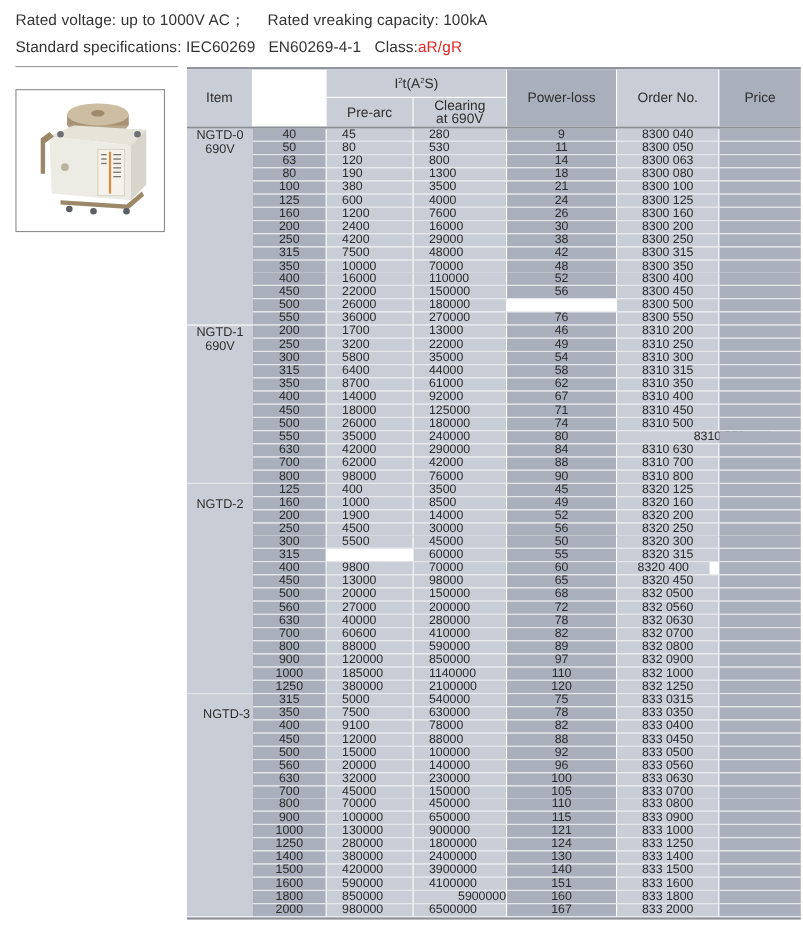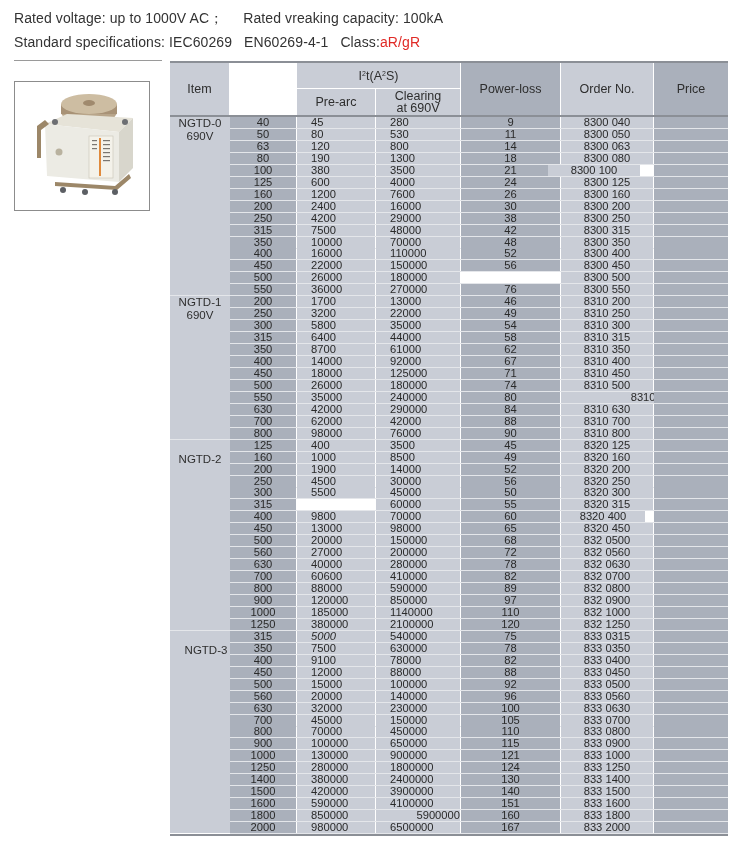--- a/index.html
+++ b/index.html
@@ -129,21 +129,21 @@
         <div class="cell c-dark" style="left: 291px; width: 99px;">18</div>
         <div class="cell c-light" style="left: 391px; width: 92px;">8300 080</div>
         <div class="cell c-dark" style="left: 484px; width: 74px;"></div>
         <div class="sep"></div>
       </div>
       <div class="row" style="top: 47.8px;">
         <div class="cell c-dark" style="left: 60px; width: 66px;">100</div>
         <div class="cell c-light" style="left: 127px; width: 64px; text-align: left; padding-left: 14px;">380</div>
         <div class="cell c-light" style="left: 206px; width: 70px; text-align: left; padding-left: 14px;">3500</div>
         <div class="cell c-dark" style="left: 291px; width: 99px;">21</div>
-        <div class="cell c-light" style="left: 378px; width: 92px;">8300 100</div>
+        <div class="cell c-light" style="left: 391px; width: 92px;">8300 100</div>
         <div class="cell c-dark" style="left: 484px; width: 74px;"></div>
         <div class="sep"></div>
       </div>
       <div class="row" style="top: 59.75px;">
         <div class="cell c-dark" style="left: 60px; width: 66px;">125</div>
         <div class="cell c-light" style="left: 127px; width: 64px; text-align: left; padding-left: 14px;">600</div>
         <div class="cell c-light" style="left: 206px; width: 70px; text-align: left; padding-left: 14px;">4000</div>
         <div class="cell c-dark" style="left: 291px; width: 99px;">24</div>
         <div class="cell c-light" style="left: 391px; width: 92px;">8300 125</div>
         <div class="cell c-dark" style="left: 484px; width: 74px;"></div>
@@ -490,21 +490,21 @@
         <div class="cell c-light" style="left: 391px; width: 92px;">832 1250</div>
         <div class="cell c-dark" style="left: 484px; width: 74px;"></div>
         <div class="sep"></div>
       </div>
       <div class="grp" style="top: 513.85px; height: 189.005px; padding-top: 13.145px; padding-left: 12px; width: 48px;">
         <div>NGTD-3</div>
       </div>
       <div class="grpsep" style="top: 512.85px;"></div>
       <div class="row" style="top: 513.85px;">
         <div class="cell c-dark" style="left: 60px; width: 66px;">315</div>
-        <div class="cell c-light" style="left: 127px; width: 64px; text-align: left; padding-left: 14px; font-style: italic;">5000</div>
+        <div class="cell c-light" style="left: 127px; width: 64px; text-align: left; padding-left: 14px;">5000</div>
         <div class="cell c-light" style="left: 206px; width: 70px; text-align: left; padding-left: 14px;">540000</div>
         <div class="cell c-dark" style="left: 291px; width: 99px;">75</div>
         <div class="cell c-light" style="left: 391px; width: 92px;">833 0315</div>
         <div class="cell c-dark" style="left: 484px; width: 74px;"></div>
         <div class="sep"></div>
       </div>
       <div class="row" style="top: 525.8px;">
         <div class="cell c-dark" style="left: 60px; width: 66px;">350</div>
         <div class="cell c-light" style="left: 127px; width: 64px; text-align: left; padding-left: 14px;">7500</div>
         <div class="cell c-light" style="left: 206px; width: 70px; text-align: left; padding-left: 14px;">630000</div>

